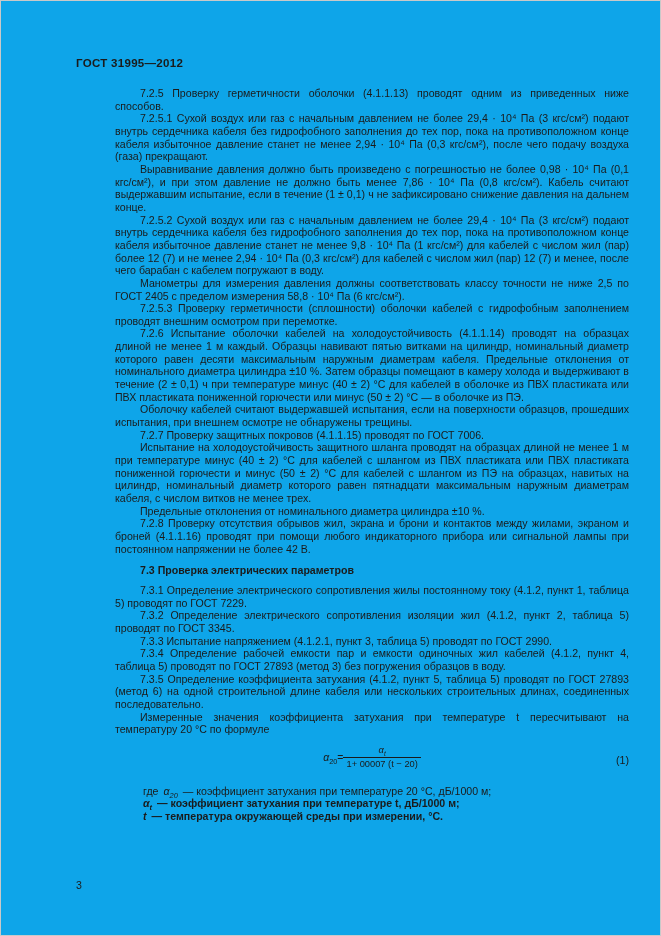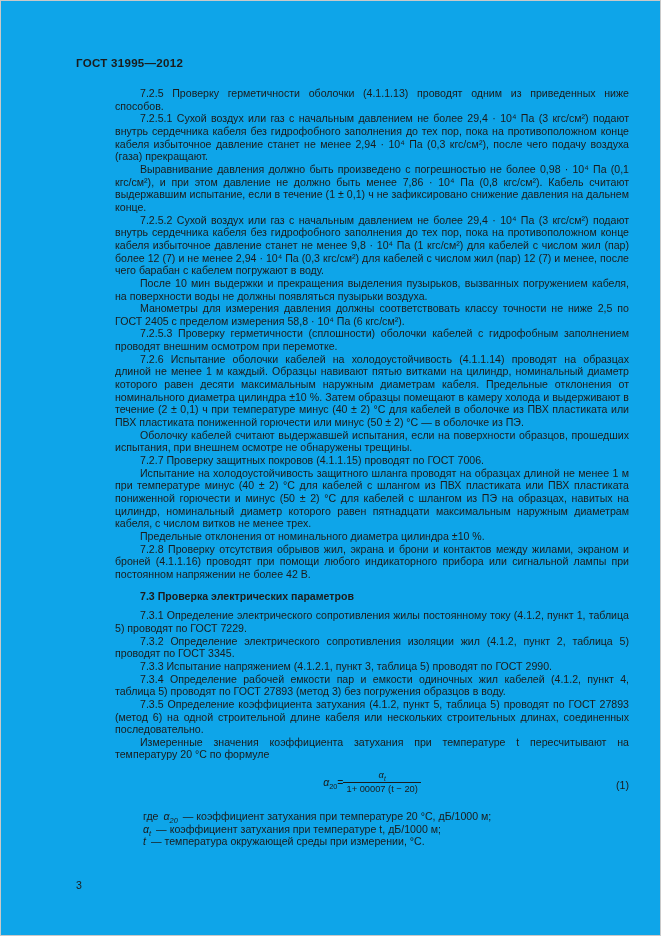--- a/index.html
+++ b/index.html
@@ -42,42 +42,41 @@
   .frac { display:inline-flex; flex-direction:column; align-items:center; vertical-align:middle; font-size:9.3px; line-height:11px; }
   .frac .frac-num { display:block; padding:0 3px 1px 3px; }
   .frac .frac-den { display:block; border-top:1px solid #1b1b1b; padding:1px 3px 0 3px; }
   .equation-number {
     position:absolute; right:0; top:50%; transform:translateY(-50%);
     font-size:10.6px;
   }
 
   .where-block { text-align:left; margin-top:2px; }
   .where-line { margin:0;padding-left:28px; }
-  .where-line.indented { padding-left:28px; }
+  .where-line.indented { padding-left:28px;font-weight:bold; }
   .where-intro { padding-right:5px; }
   .where-sym { font-style:italic; padding-right:5px; }
 
   .page-number {
     position:absolute; left:75px; bottom:44px;
     font-size:10.6px;
   }
 </style>
 </head>
 <body>
 
 <div class="page">
 
   <div class="page-header">ГОСТ 31995—2012</div>
 
   <div class="content">
     <p class="para">7.2.5 Проверку герметичности оболочки (4.1.1.13) проводят одним из приведенных ниже способов.</p>
     <p class="para">7.2.5.1 Сухой воздух или газ с начальным давлением не более 29,4 · 10⁴ Па (3 кгс/см²) подают внутрь сердечника кабеля без гидрофобного заполнения до тех пор, пока на противоположном конце кабеля избыточное давление станет не менее 2,94 · 10⁴ Па (0,3 кгс/см²), после чего подачу воздуха (газа) прекращают.</p>
     <p class="para">Выравнивание давления должно быть произведено с погрешностью не более 0,98 · 10⁴ Па (0,1 кгс/см²), и при этом давление не должно быть менее 7,86 · 10⁴ Па (0,8 кгс/см²). Кабель считают выдержавшим испытание, если в течение (1 ± 0,1) ч не зафиксировано снижение давления на дальнем конце.</p>
     <p class="para">7.2.5.2 Сухой воздух или газ с начальным давлением не более 29,4 · 10⁴ Па (3 кгс/см²) подают внутрь сердечника кабеля без гидрофобного заполнения до тех пор, пока на противоположном конце кабеля избыточное давление станет не менее 9,8 · 10⁴ Па (1 кгс/см²) для кабелей с числом жил (пар) более 12 (7) и не менее 2,94 · 10⁴ Па (0,3 кгс/см²) для кабелей с числом жил (пар) 12 (7) и менее, после чего барабан с кабелем погружают в воду.</p>
-    <p class="para">После 10 мин выдержки и прекращения выделения пузырьков, вызванных погружением кабеля, на поверхности воды не должны появляться пузырьки воздуха.</p>
     <p class="para">Манометры для измерения давления должны соответствовать классу точности не ниже 2,5 по ГОСТ 2405 с пределом измерения 58,8 · 10⁴ Па (6 кгс/см²).</p>
     <p class="para">7.2.5.3 Проверку герметичности (сплошности) оболочки кабелей с гидрофобным заполнением проводят внешним осмотром при перемотке.</p>
     <p class="para">7.2.6 Испытание оболочки кабелей на холодоустойчивость (4.1.1.14) проводят на образцах длиной не менее 1 м каждый. Образцы навивают пятью витками на цилиндр, номинальный диаметр которого равен десяти максимальным наружным диаметрам кабеля. Предельные отклонения от номинального диаметра цилиндра ±10 %. Затем образцы помещают в камеру холода и выдерживают в течение (2 ± 0,1) ч при температуре минус (40 ± 2) °С для кабелей в оболочке из ПВХ пластиката или ПВХ пластиката пониженной горючести или минус (50 ± 2) °С — в оболочке из ПЭ.</p>
     <p class="para">Оболочку кабелей считают выдержавшей испытания, если на поверхности образцов, прошедших испытания, при внешнем осмотре не обнаружены трещины.</p>
     <p class="para">7.2.7 Проверку защитных покровов (4.1.1.15) проводят по ГОСТ 7006.</p>
     <p class="para">Испытание на холодоустойчивость защитного шланга проводят на образцах длиной не менее 1 м при температуре минус (40 ± 2) °С для кабелей с шлангом из ПВХ пластиката или ПВХ пластиката пониженной горючести и минус (50 ± 2) °С для кабелей с шлангом из ПЭ на образцах, навитых на цилиндр, номинальный диаметр которого равен пятнадцати максимальным наружным диаметрам кабеля, с числом витков не менее трех.</p>
     <p class="para">Предельные отклонения от номинального диаметра цилиндра ±10 %.</p>
     <p class="para">7.2.8 Проверку отсутствия обрывов жил, экрана и брони и контактов между жилами, экраном и броней (4.1.1.16) проводят при помощи любого индикаторного прибора или сигнальной лампы при постоянном напряжении не более 42 В.</p>
     <p class="para heading">7.3 Проверка электрических параметров</p>
     <p class="para">7.3.1 Определение электрического сопротивления жилы постоянному току (4.1.2, пункт 1, таблица 5) проводят по ГОСТ 7229.</p>

